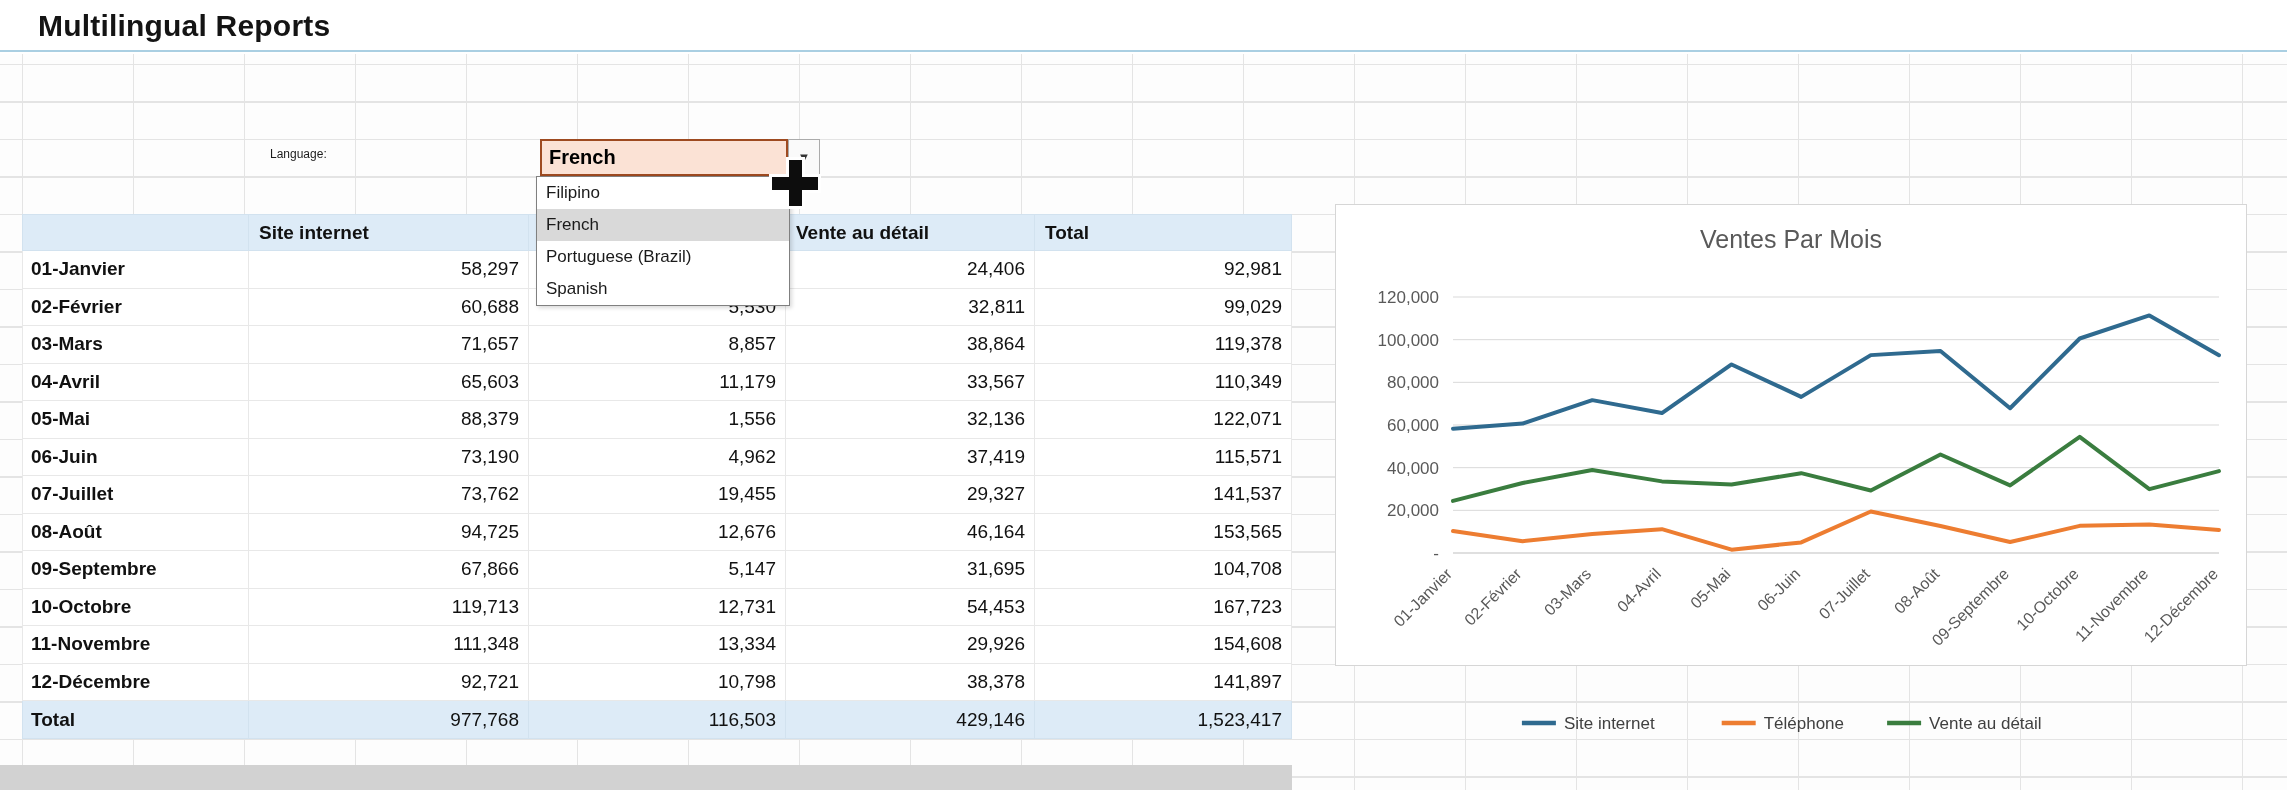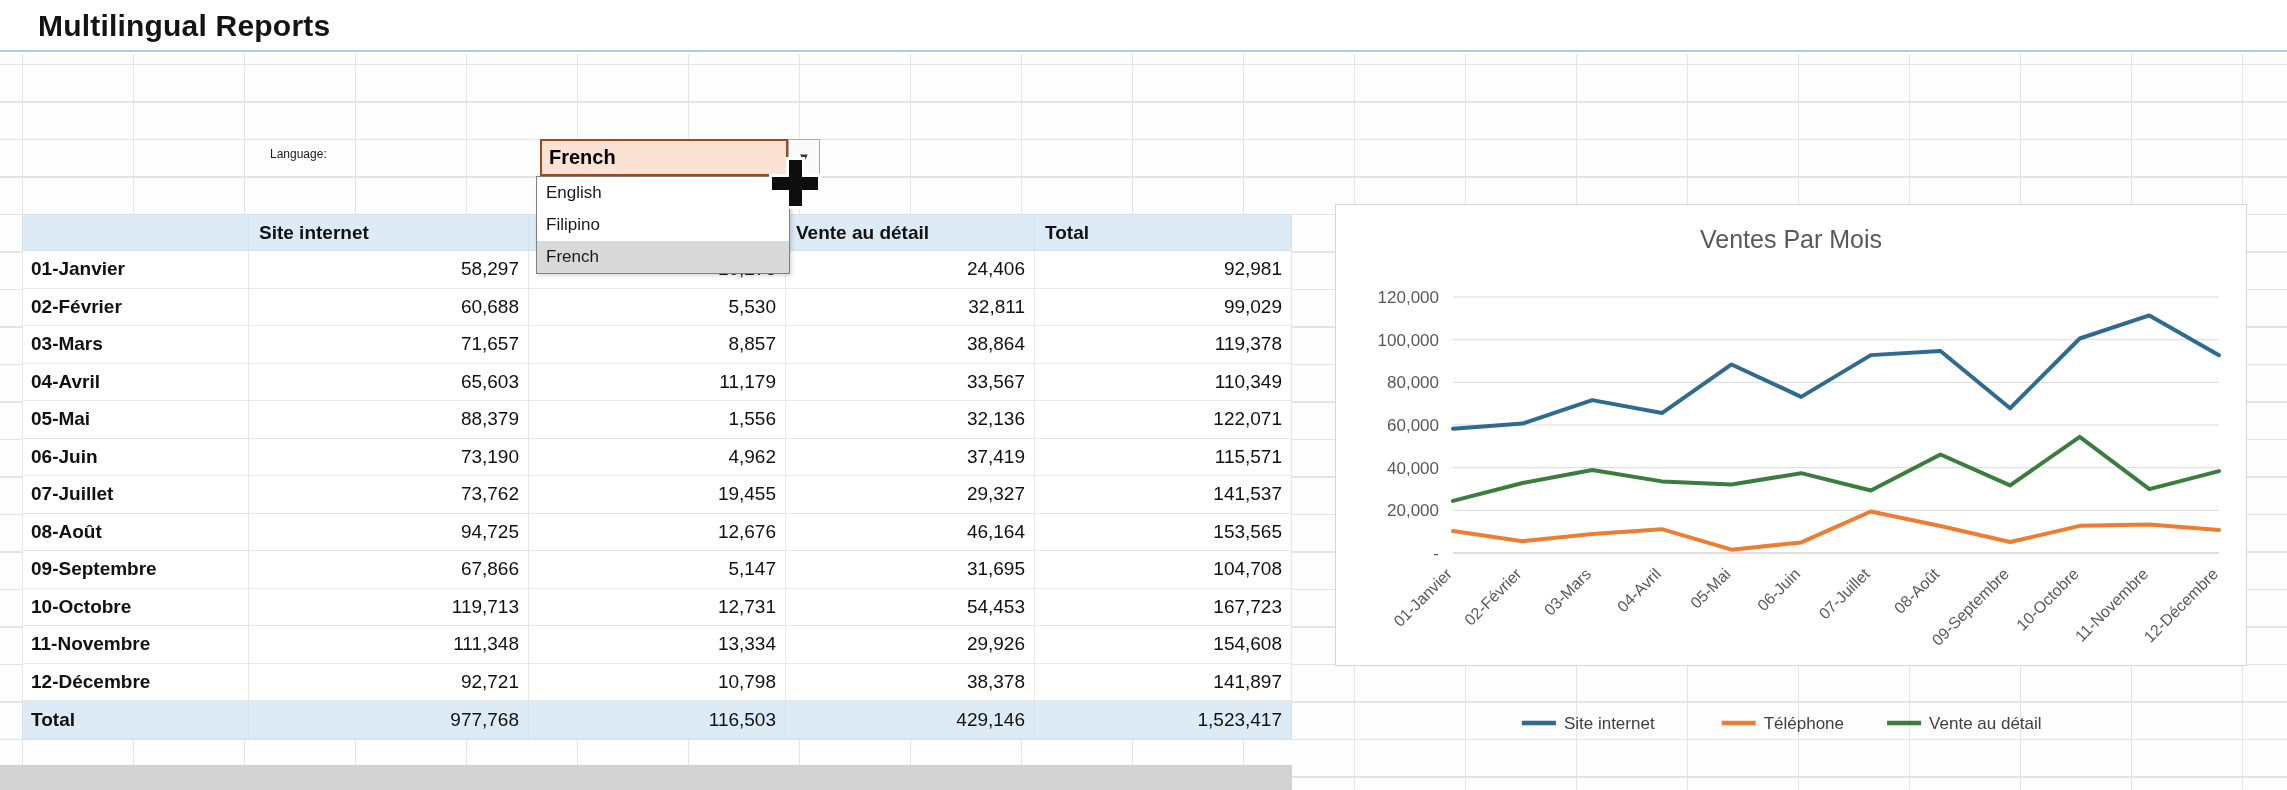--- a/index.html
+++ b/index.html
@@ -111,23 +111,24 @@
   <div class="language-label">Language:</div>
 
   <div class="combo">
     <span class="combo-value">French</span>
   </div>
   <div class="combo-arrow-btn">
     <span class="arrow">▼</span>
   </div>
 
   <div class="options-list">
-      <div class="option">English</div>
       <div class="option">Filipino</div>
       <div class="option selected">French</div>
+      <div class="option">Portuguese (Brazil)</div>
+      <div class="option">Spanish</div>
     </div>
 
   <div class="cell-cursor">
     <div class="wh"></div>
       <div class="wv"></div>
       <div class="bh"></div>
       <div class="bv"></div>
   </div>
 
   <table class="sales">

